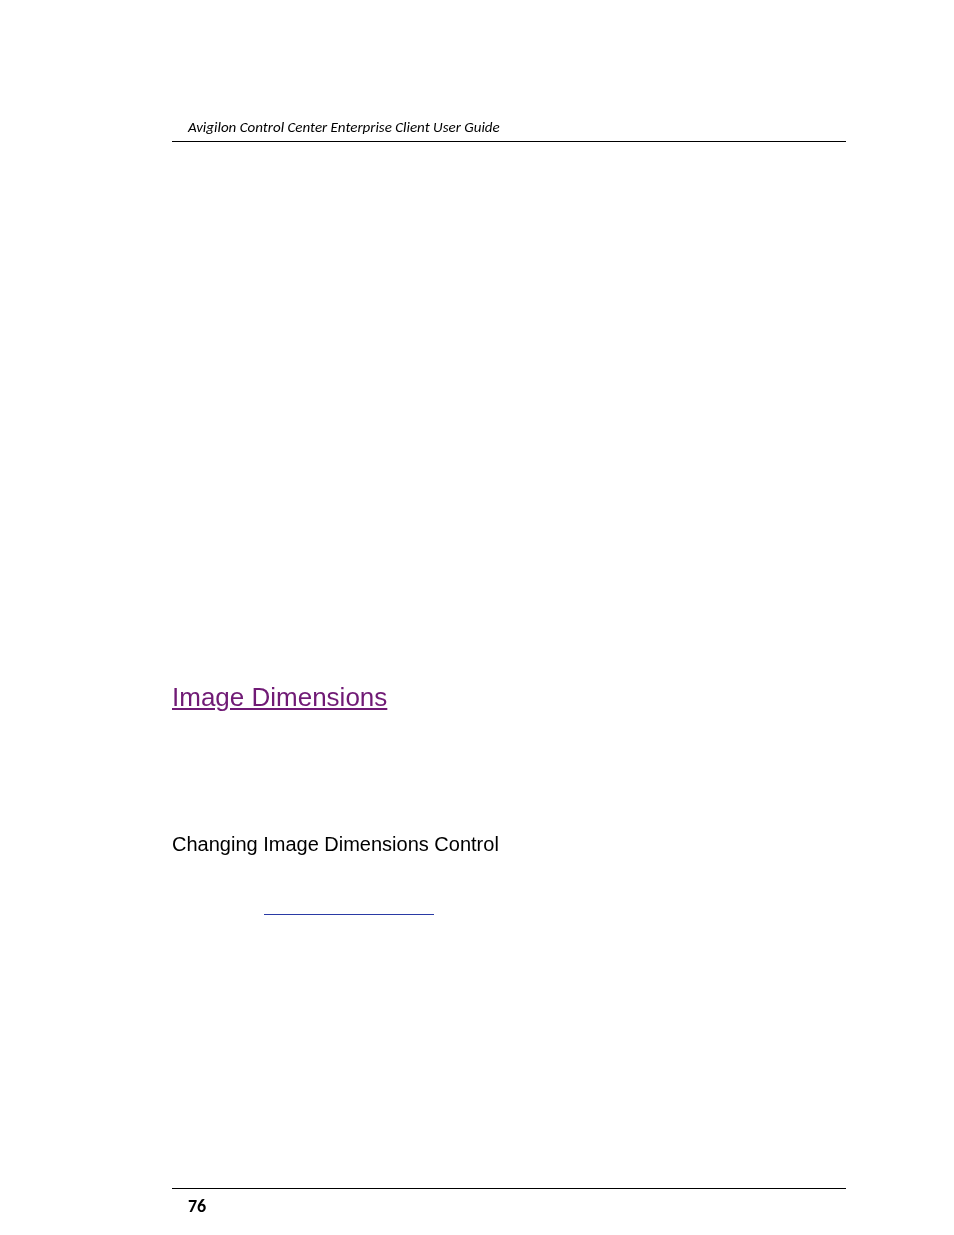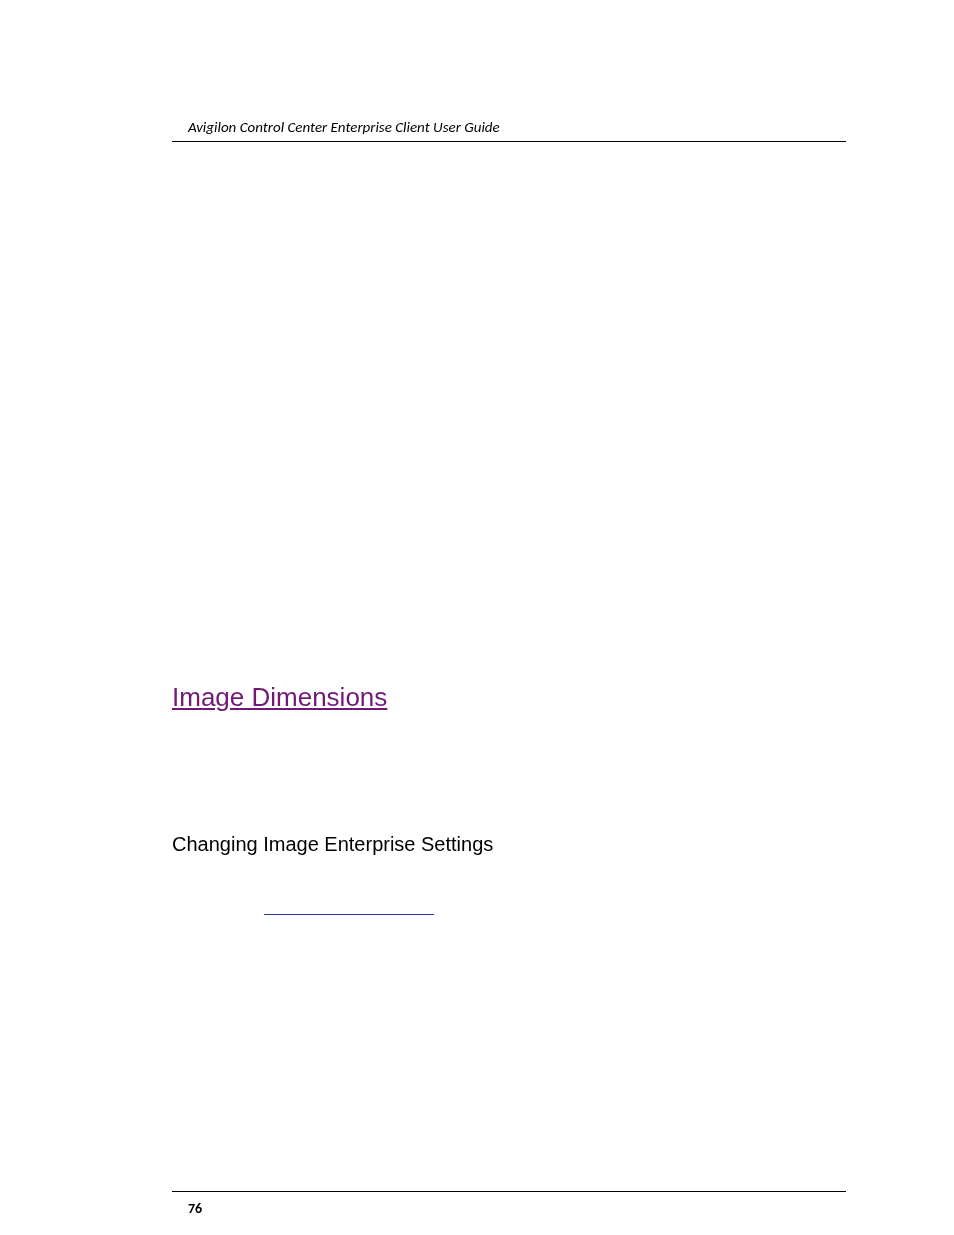--- a/index.html
+++ b/index.html
@@ -53,35 +53,35 @@
     }
     .footer {
       position: absolute;
       bottom: 50px;
       left: 108px;
       right: 108px;
       border-top: 1px solid #000;
       padding-top: 6px;
     }
     .page-number {
-      font-size: 14px;
+      font-size: 18px;
       font-weight: bold;
       color: #000;
     }
   </style>
 </head>
 <body>
 
 <div class="page">
   <div class="header">
     <span>Avigilon Control Center Enterprise Client User Guide</span>
   </div>
 
   <h1 class="section-heading">Image Dimensions</h1>
 
-  <h2 class="sub-heading">Changing Image Enterprise Settings</h2>
+  <h2 class="sub-heading">Changing Image Dimensions Control</h2>
 
   <div class="link-line"></div>
 
   <div class="footer">
     <span class="page-number">76</span>
   </div>
 </div>
 
 </body></html>

